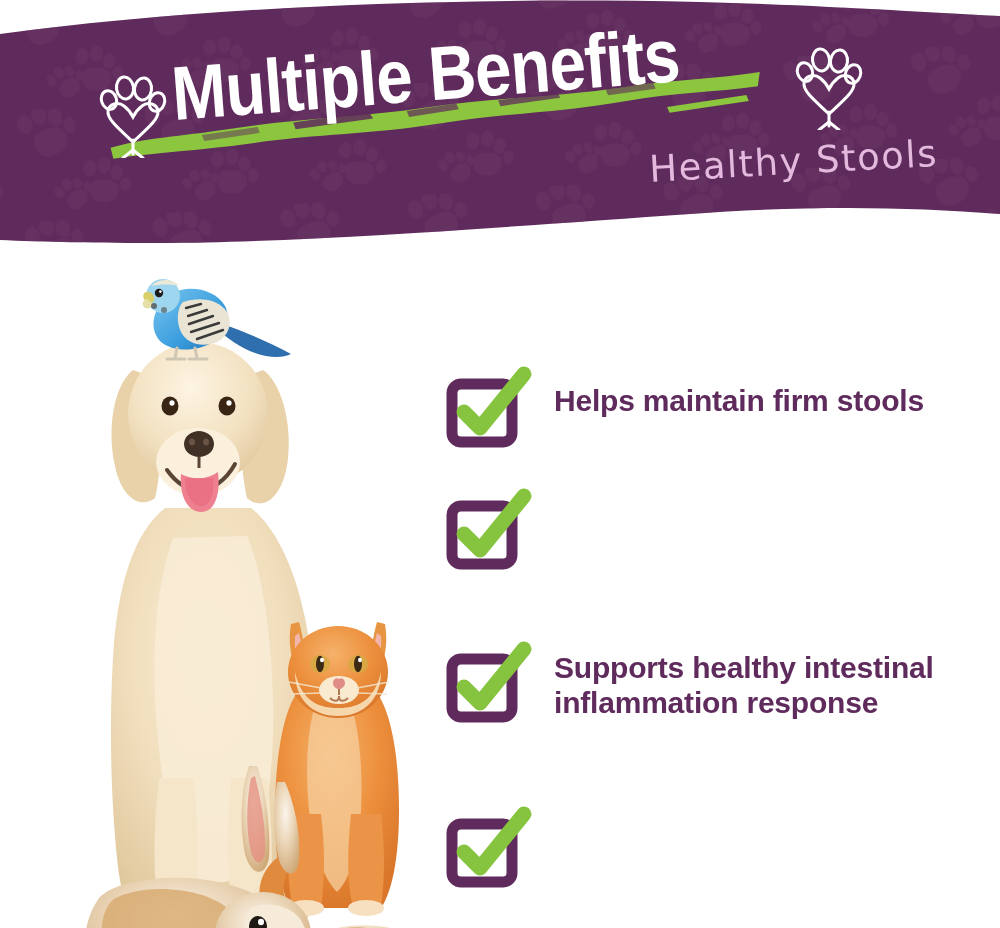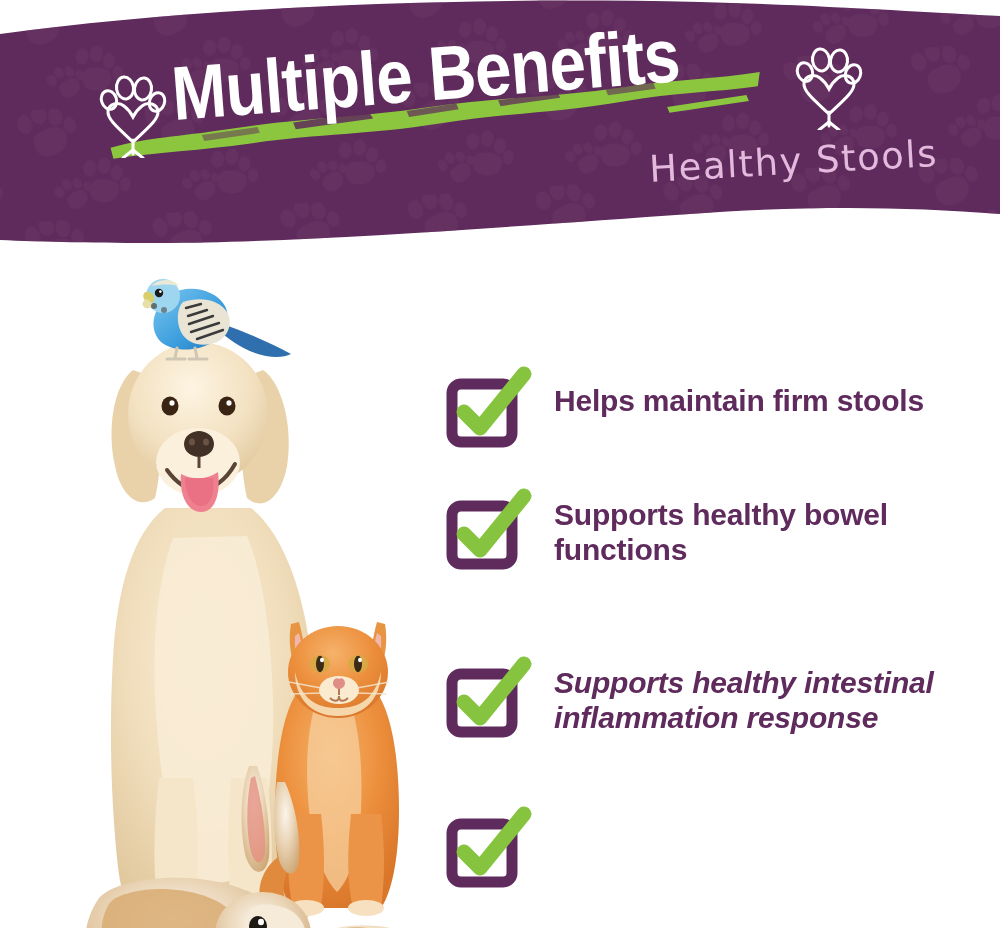--- a/index.html
+++ b/index.html
@@ -104,21 +104,21 @@
   }
   .benefit-row {
     position: absolute;
     left: 0;
     display: flex;
     align-items: flex-start;
     width: 545px;
   }
   .benefit-row.r0 { top: 120px; }
   .benefit-row.r1 { top: 242px; }
-  .benefit-row.r2 { top: 410px; font-style: italic; }
+  .benefit-row.r2 { top: 395px; }
   .benefit-row.r3 { top: 560px; }
 
   .checkbox {
     position: relative;
     flex: 0 0 auto;
     width: 86px;
     height: 76px;
     margin-right: 20px;
   }
   .checkbox svg { display: block; overflow: visible; }
@@ -463,21 +463,20 @@
     <span class="benefit-text">Helps maintain firm stools</span>
   </div>
 
   <div class="benefit-row r1">
     <span class="checkbox">
       <svg width="86" height="76" viewBox="0 0 86 76">
         <rect x="4" y="14" width="60" height="58" rx="9" ry="9" fill="none" stroke="#5f2a5c" stroke-width="11"></rect>
         <path d="M16,42 L32,58 L76,4" fill="none" stroke="#86c440" stroke-width="15" stroke-linecap="round" stroke-linejoin="round"></path>
       </svg>
     </span>
-    <span class="benefit-text">Supports healthy bowel functions</span>
   </div>
 
   <div class="benefit-row r2">
     <span class="checkbox">
       <svg width="86" height="76" viewBox="0 0 86 76">
         <rect x="4" y="14" width="60" height="58" rx="9" ry="9" fill="none" stroke="#5f2a5c" stroke-width="11"></rect>
         <path d="M16,42 L32,58 L76,4" fill="none" stroke="#86c440" stroke-width="15" stroke-linecap="round" stroke-linejoin="round"></path>
       </svg>
     </span>
     <span class="benefit-text">Supports healthy intestinal inflammation response</span>

